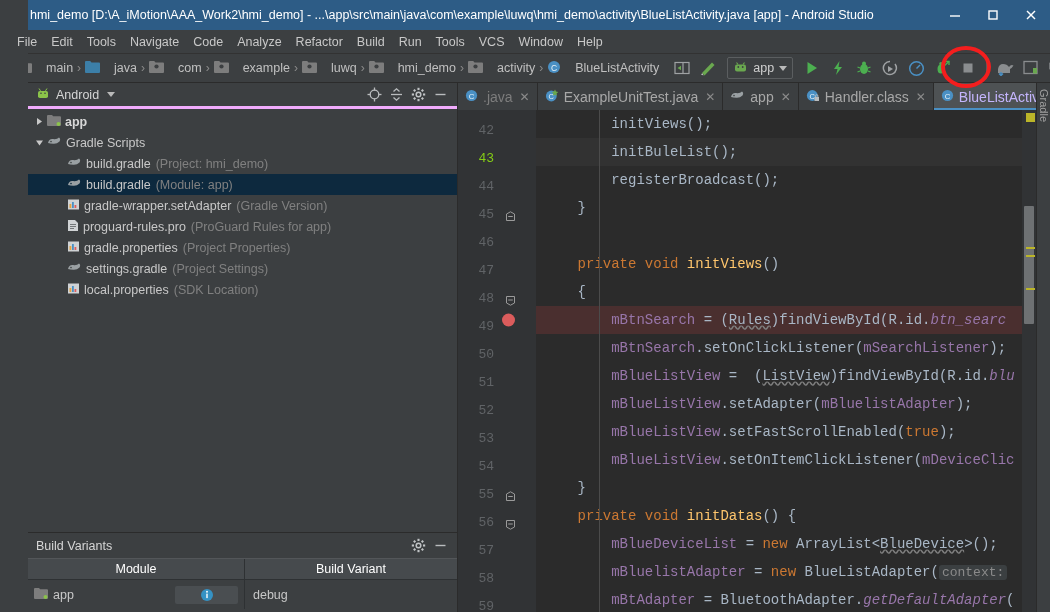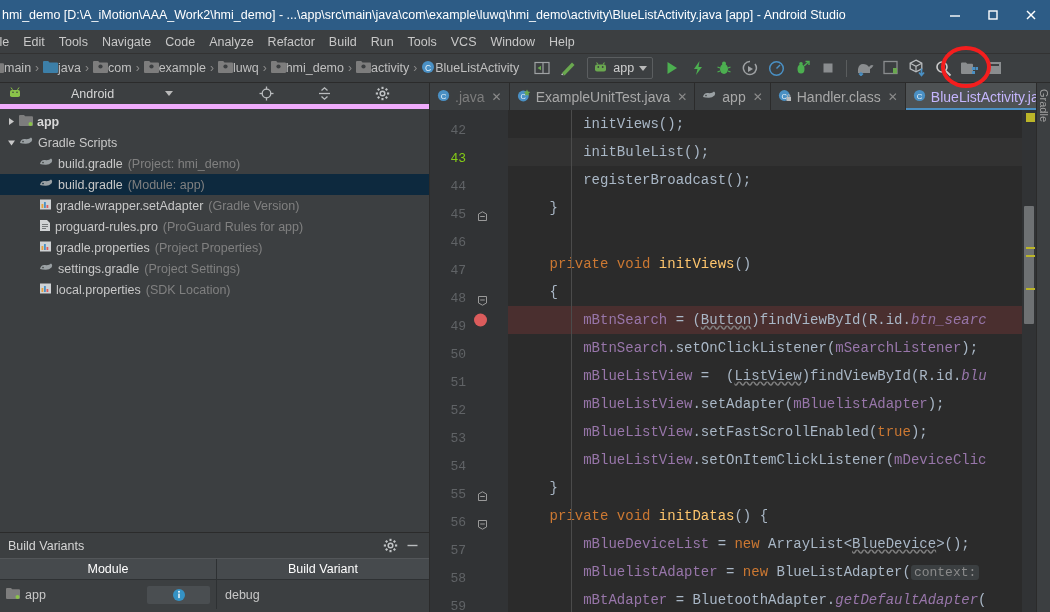--- a/index.html
+++ b/index.html
@@ -4,21 +4,21 @@
 <style>
   * { box-sizing: border-box; margin: 0; padding: 0; }
   html, body {
     width: 1050px; height: 612px;
     overflow: hidden;
     background: #3c3f41;
     font-family: "Liberation Sans", sans-serif;
     font-size: 12px;
     color: #bbbbbb;
   }
-  .app { width: 1050px; height: 612px; position: relative; display: flex; flex-direction: column; }
+  .app { width: 1050px; height: 612px; position: relative; display: flex; flex-direction: column; padding-left: 28px; }
 
   
   .titlebar {
     height: 30px; background: #2d5c86; display: flex; align-items: center;
     flex: 0 0 30px; color: #ffffff;
   }
   .titlebar-text {
     font-size: 12.5px; white-space: nowrap; overflow: hidden;
     padding-left: 6px; margin-left: -4px; flex: 1;
   }
@@ -39,21 +39,21 @@
   }
   .menu-item:first-child { margin-left: -18px; }
 
   
   .toolbar {
     height: 29px; flex: 0 0 29px; background: #3c3f41; display: flex; align-items: center;
     border-bottom: 1px solid #2b2b2b; overflow: hidden;
   }
   .crumbs { display: flex; align-items: center; overflow: hidden; flex: 0 0 auto; margin-left: -12px; }
   .crumb { display: flex; align-items: center; padding: 0 2px; white-space: nowrap; }
-  .crumb-label { font-size: 12.5px; color: #c0c0c0; margin-left: 0; text-align: center; }
+  .crumb-label { font-size: 12.5px; color: #c0c0c0; margin-left: 14px; text-align: center; }
   .crumb-sep { color: #8a8a8a; font-size: 12px; margin: 0 2px; }
   .ic { display: inline-block; vertical-align: middle; }
 
   .tb-icons { display: flex; align-items: center; margin-left: 8px; flex: 1; }
   .tbtn {
     width: 26px; height: 24px; display: flex; align-items: center; justify-content: center;
     position: relative;
   }
   .tb-sep { width: 1px; height: 17px; background: #5a5d5e; margin: 0 5px; }
   .appsel {
@@ -69,21 +69,21 @@
   }
 
   
   .main { flex: 1; display: flex; min-height: 0; }
 
   
   .leftcol { width: 430px; flex: 0 0 430px; display: flex; flex-direction: column; background: #3c3f41; border-right: 1px solid #2b2b2b; }
 
   .tw-header {
     height: 26px; flex: 0 0 26px; display: flex; align-items: center; padding: 0 6px 0 8px;
-    background: #3c3f41; border-bottom: 5px solid #f0abfc; gap: 43px;
+    background: #3c3f41; border-bottom: 3px solid #f0abfc;
   }
   .tw-title { font-size: 12.5px; color: #d6d6d6; margin-left: 6px; }
   .tw-spacer { flex: 1; }
   .tw-icon { width: 22px; height: 22px; display: flex; align-items: center; justify-content: center; }
 
   .tree { flex: 1; background: #3c3f41; overflow: hidden; padding-top: 2px; }
   .trow {
     height: 21px; display: flex; align-items: center; padding-left: 4px; white-space: nowrap;
   }
   .trow.sel { background: #0d293e; }
@@ -856,21 +856,21 @@
               <span class="fn">initViews</span>
               <span class="pun">()</span>
             </div>
           <div class="cline" id="cl6">
               <span class="pun">&nbsp;&nbsp;&nbsp;&nbsp;{</span>
             </div>
           <div class="cline bphl" id="cl7">
               <span class="pun">&nbsp;&nbsp;&nbsp;&nbsp;&nbsp;&nbsp;&nbsp;&nbsp;</span>
               <span class="fld">mBtnSearch</span>
               <span class="pun">&nbsp;=&nbsp;(</span>
-              <span class="cls">Button</span>
+              <span class="cls">Rules</span>
               <span class="pun">)</span>
               <span class="id">findViewById</span>
               <span class="pun">(R.id.</span>
               <span class="ital">btn_searc</span>
             </div>
           <div class="cline" id="cl8">
               <span class="pun">&nbsp;&nbsp;&nbsp;&nbsp;&nbsp;&nbsp;&nbsp;&nbsp;</span>
               <span class="fld">mBtnSearch</span>
               <span class="pun">.</span>
               <span class="id">setOnClickListener</span>

